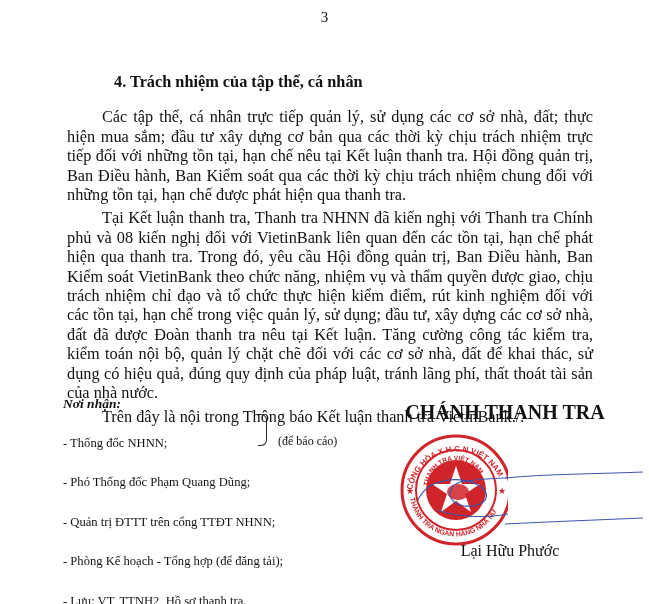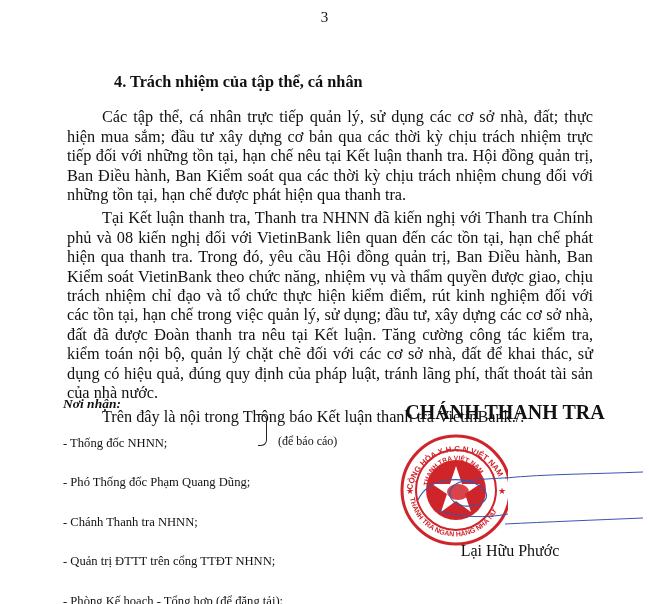--- a/index.html
+++ b/index.html
@@ -33,21 +33,20 @@
   <h3>4. Trách nhiệm của tập thể, cá nhân</h3>
   <p>Các tập thể, cá nhân trực tiếp quản lý, sử dụng các cơ sở nhà, đất; thực hiện mua sắm; đầu tư xây dựng cơ bản qua các thời kỳ chịu trách nhiệm trực tiếp đối với những tồn tại, hạn chế nêu tại Kết luận thanh tra. Hội đồng quản trị, Ban Điều hành, Ban Kiểm soát qua các thời kỳ chịu trách nhiệm chung đối với những tồn tại, hạn chế được phát hiện qua thanh tra.</p>
   <p>Tại Kết luận thanh tra, Thanh tra NHNN đã kiến nghị với Thanh tra Chính phủ và 08 kiến nghị đối với VietinBank liên quan đến các tồn tại, hạn chế phát hiện qua thanh tra. Trong đó, yêu cầu Hội đồng quản trị, Ban Điều hành, Ban Kiểm soát VietinBank theo chức năng, nhiệm vụ và thẩm quyền được giao, chịu trách nhiệm chỉ đạo và tổ chức thực hiện kiểm điểm, rút kinh nghiệm đối với các tồn tại, hạn chế trong việc quản lý, sử dụng; đầu tư, xây dựng các cơ sở nhà, đất đã được Đoàn thanh tra nêu tại Kết luận. Tăng cường công tác kiểm tra, kiểm toán nội bộ, quản lý chặt chẽ đối với các cơ sở nhà, đất để khai thác, sử dụng có hiệu quả, đúng quy định của pháp luật, tránh lãng phí, thất thoát tài sản của nhà nước.</p>
   <p>Trên đây là nội trong Thông báo Kết luận thanh tra VietinBank./.</p>
 </div>
 
 <div class="recipients">
   <div class="title">Nơi nhận:</div>
   <div class="item">- Thống đốc NHNN;</div>
   <div class="item">- Phó Thống đốc Phạm Quang Dũng;</div>
-  <div class="item">- Chánh Thanh tra NHNN;</div>
   <div class="item">- Quản trị ĐTTT trên cổng TTĐT NHNN;</div>
   <div class="item">- Phòng Kế hoạch - Tổng hợp (để đăng tải);</div>
   <div class="item">- Lưu: VT, TTNH2, Hồ sơ thanh tra.</div>
 </div>
 <div class="bracket"></div>
 <div class="bracket-note">(để báo cáo)</div>
 
 <div class="sign-title">CHÁNH THANH TRA</div>
 
 <div class="stamp">

